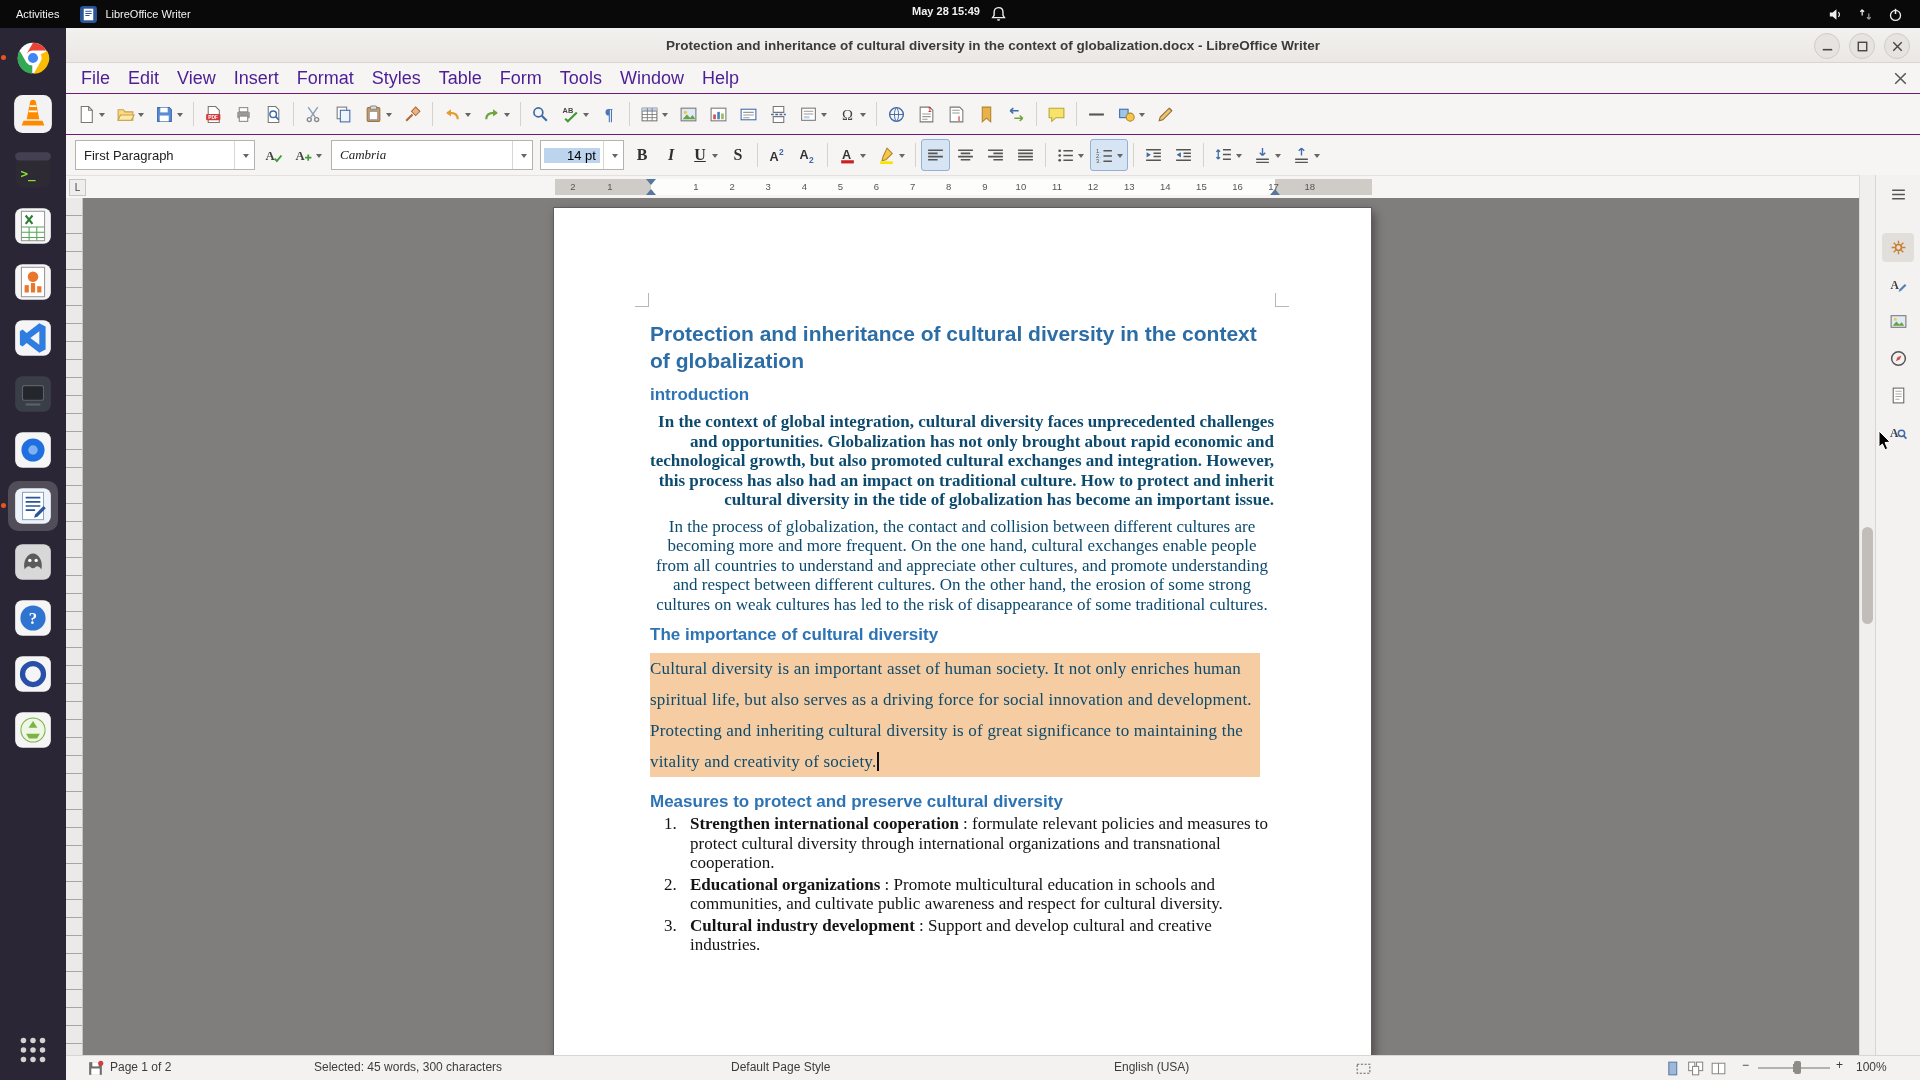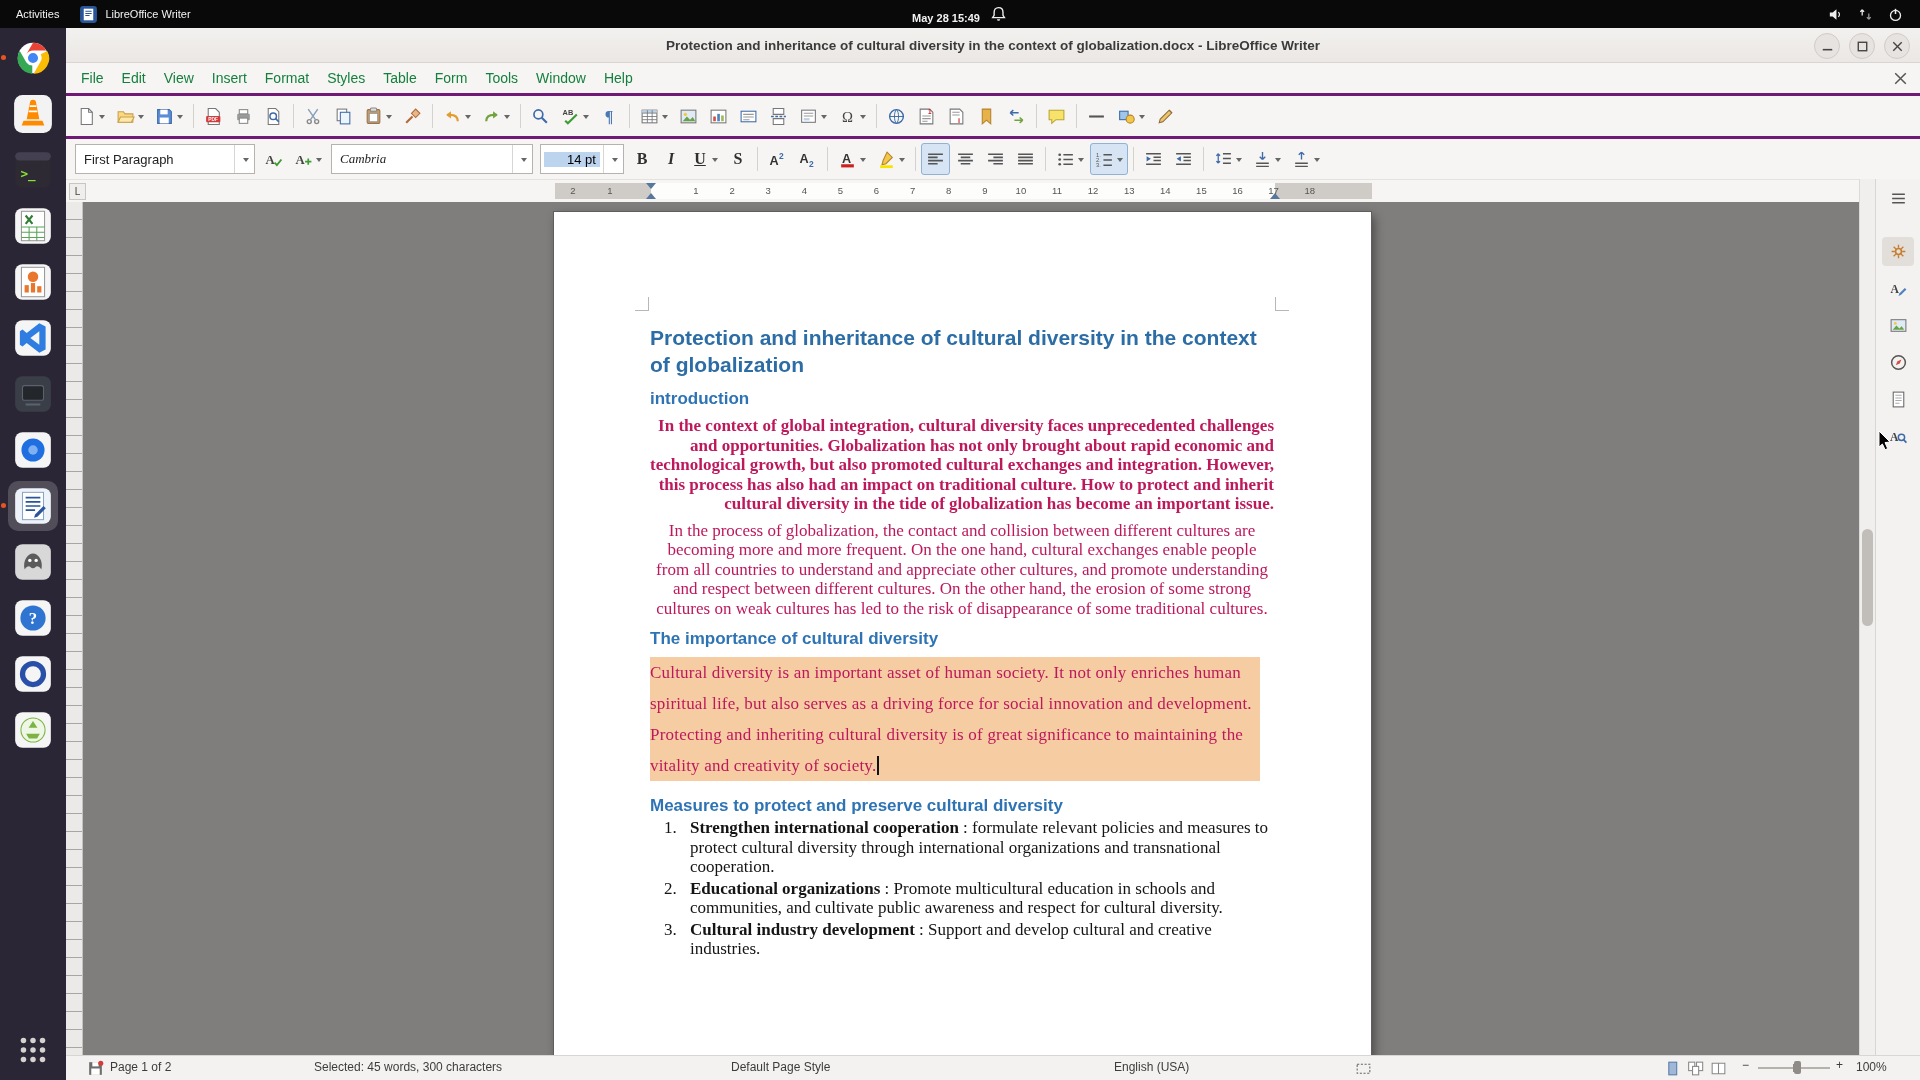--- a/index.html
+++ b/index.html
@@ -1,40 +1,40 @@
 <!DOCTYPE html>
 <html><head>
 <meta charset="utf-8">
 <style>
   html,body{margin:0;padding:0}
   body{width:1920px;height:1080px;overflow:hidden;background:#000;font-family:"Liberation Sans",sans-serif;-webkit-font-smoothing:antialiased}
   
   .topbar{height:28px;background:#090909;color:#f2f2f2;display:flex;align-items:center;font-size:11px;position:relative}
   .tb-left{display:flex;align-items:center;gap:20px;padding-left:16px}
   .tb-app{display:flex;align-items:center;gap:7px}
-  .tb-center{position:absolute;left:50%;transform:translateX(-50%);display:flex;align-items:flex-end;gap:9px;font-weight:bold}
+  .tb-center{position:absolute;left:50%;transform:translateX(-50%);display:flex;align-items:flex-start;gap:9px;font-weight:bold}
   .tb-right{margin-left:auto;display:flex;align-items:center;gap:13px;padding-right:16px}
   .sicon{display:inline-flex;align-items:center;justify-content:center}
   
   .main{display:flex;height:1052px}
   .dock{width:66px;background:#2b2635;display:flex;flex-direction:column;align-items:center;padding-top:5px;gap:6px;flex:none;overflow:hidden}
   .dock-item{width:50px;height:50px;border-radius:10px;display:flex;align-items:center;justify-content:center;position:relative;flex:none}
   .dock-item.active{background:rgba(255,255,255,.18)}
   .dock-item.running::before{content:"";position:absolute;left:-7px;top:22px;width:5px;height:5px;border-radius:50%;background:#e95420}
   .dock-grid{margin-top:auto;margin-bottom:8px}
   
   .window{flex:1;display:flex;flex-direction:column;background:#f6f5f4;min-width:0}
   .titlebar{height:34px;background:linear-gradient(#f3f1ef,#eae7e4);display:flex;align-items:center;position:relative;border-bottom:1px solid #d8d5d2;flex:none}
   .title-text{flex:1;text-align:center;font-weight:bold;font-size:13.5px;color:#3b3b3b;white-space:nowrap;overflow:hidden}
   .win-btns{position:absolute;right:10px;top:5px;display:flex;gap:9px}
   .win-btn{width:24px;height:24px;border-radius:50%;background:#e6e3e0;border:1px solid #d0ccc8;display:flex;align-items:center;justify-content:center}
-  .menubar{height:30px;display:flex;align-items:center;padding-left:6px;font-size:14px;color:#15803d;position:relative;flex:none}
+  .menubar{height:30px;display:flex;align-items:center;padding-left:6px;font-size:18px;color:#4c1d95;position:relative;flex:none}
   .menu-item{padding:4px 9px;border-radius:3px;white-space:nowrap}
   .menu-close{position:absolute;right:10px;top:6px}
-  .toolbar{height:40px;display:flex;align-items:center;padding-left:6px;gap:1px;border-top:3px solid #701a75;flex:none}
+  .toolbar{height:40px;display:flex;align-items:center;padding-left:6px;gap:1px;border-top:1px solid #701a75;flex:none}
   .tbtn{height:30px;display:flex;align-items:center;padding:0 4px;border-radius:3px;border:1px solid transparent}
   .tbtn.active{background:#d6e4f3;border:1px solid #8fb2d6}
   .tsep{width:1px;height:24px;background:#d4d1ce;margin:0 4px;align-self:center}
   .dd{width:0;height:0;border:3.5px solid transparent;border-top:4.5px solid #666;margin-left:3px;position:relative;top:2px}
   .combo{height:28px;background:#fff;border:1px solid #b6b3af;border-radius:0;display:flex;align-items:center;font-size:13px;color:#222;margin:0 3px}
   .combo .val{padding:0 8px;flex:1;white-space:nowrap;overflow:hidden}
   .combo .arrow{width:19px;height:100%;display:flex;align-items:center;justify-content:center;border-left:1px solid #d8d5d2}
   .font-combo .val{font-family:"Liberation Serif",serif;font-style:italic}
   .size-combo .val{color:#000000;background:#bcd4ee;margin:3px;padding:0 23px;flex:1}
   .glyph{font-family:"Liberation Serif",serif;font-size:16px;font-weight:bold;color:#2f2f2f;width:18px;text-align:center;line-height:1}
@@ -52,21 +52,21 @@
   .ind-down{border-top:6px solid #56789c;top:0}
   .ind-up{border-bottom:6px solid #56789c;bottom:0}
   .docarea{flex:1;position:relative;background:#7f7e7c;overflow:hidden;display:flex;justify-content:center;align-items:flex-start}
   .vruler{position:absolute;left:0;top:0;bottom:0;width:16px;background:#eceae8;border-right:1px solid #c6c3bf;background-image:repeating-linear-gradient(to bottom,transparent 0 17px,#a9a6a2 17px 18px)}
   .page{width:817px;margin-top:10px;background:#fff;box-shadow:0 0 0 1px #5f5e5c,3px 4px 10px rgba(0,0,0,.45);box-sizing:border-box;padding:112px 97px 60px 96px;height:1700px;position:relative;flex:none}
   .cm{position:absolute;width:13px;height:13px;border-color:#b9b7b4}
   .cm.tl{left:81px;top:85px;border-right:1px solid #b9b7b4;border-bottom:1px solid #b9b7b4}
   .cm.tr{right:82px;top:85px;border-left:1px solid #b9b7b4;border-bottom:1px solid #b9b7b4}
   .doc-title{font-size:21px;line-height:27px;font-weight:bold;color:#2c6da6}
   .doc-h2{font-size:17px;line-height:21px;font-weight:bold;color:#2e74b5;margin-top:10px}
-  .p{font-family:"Liberation Serif",serif;font-size:17px;line-height:19.5px;color:#be185d;margin-top:7px}
+  .p{font-family:"Liberation Serif",serif;font-size:17px;line-height:19.5px;color:#0c4a6e;margin-top:7px}
   .p.bold-right{font-weight:bold;text-align:right}
   .p.center{text-align:center}
   .p.selected{line-height:31px;background:#f6cda2;max-width:610px;letter-spacing:.2px;margin-top:8px}
   .doc-h2.big-gap{margin-top:14px}
   .ol{margin-top:2px}
   .li{display:flex;margin-top:2px;font-family:"Liberation Serif",serif;font-size:17px;line-height:19.5px;color:#141414}
   .li .num{width:26px;margin-left:14px;flex:none}
   .li .bodytxt{flex:1}
   .caret{display:inline-block;width:1.5px;height:19px;background:#111;vertical-align:-4px;margin-left:1px}
   

